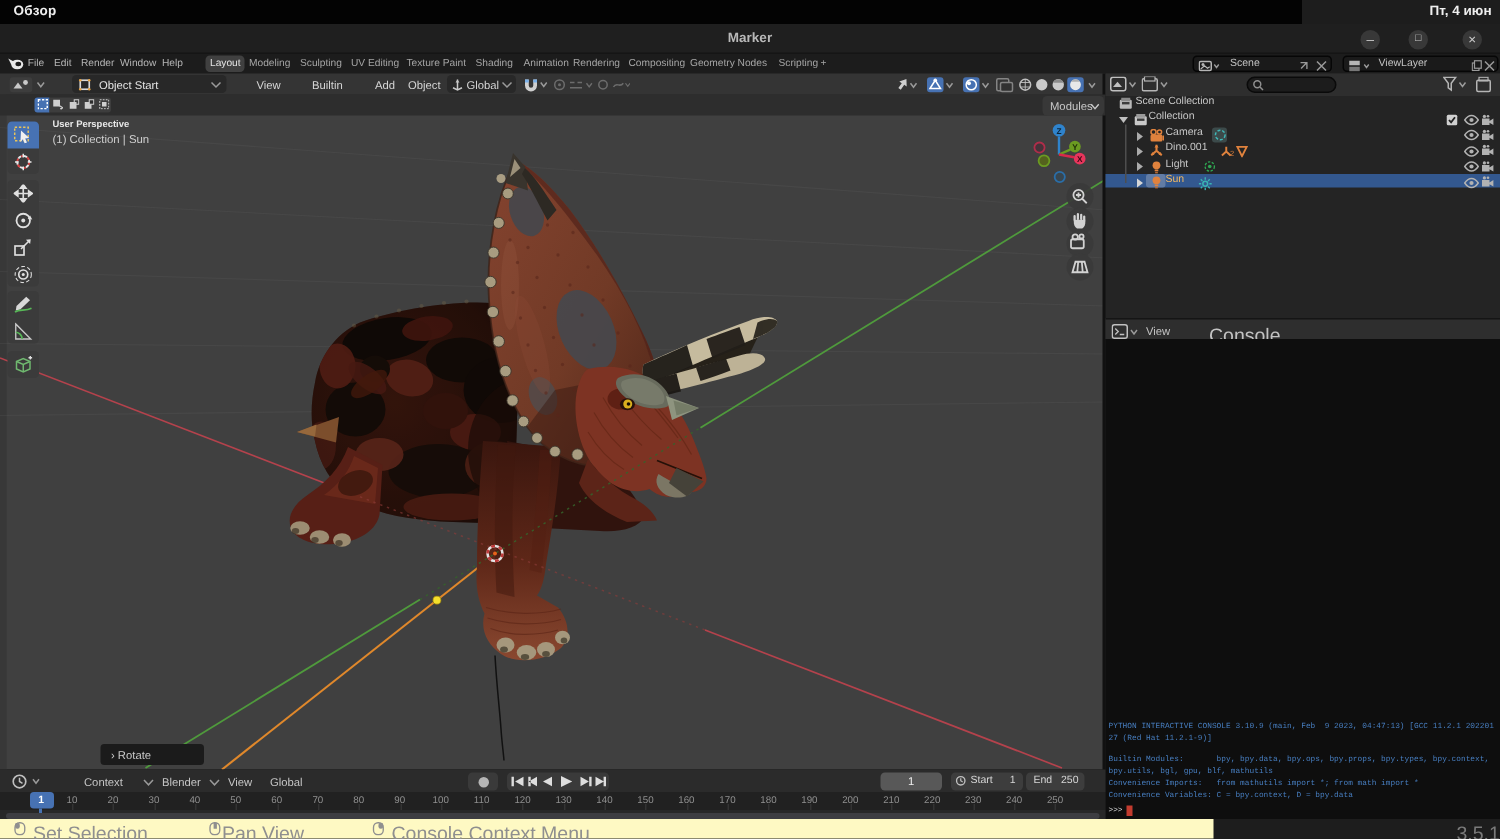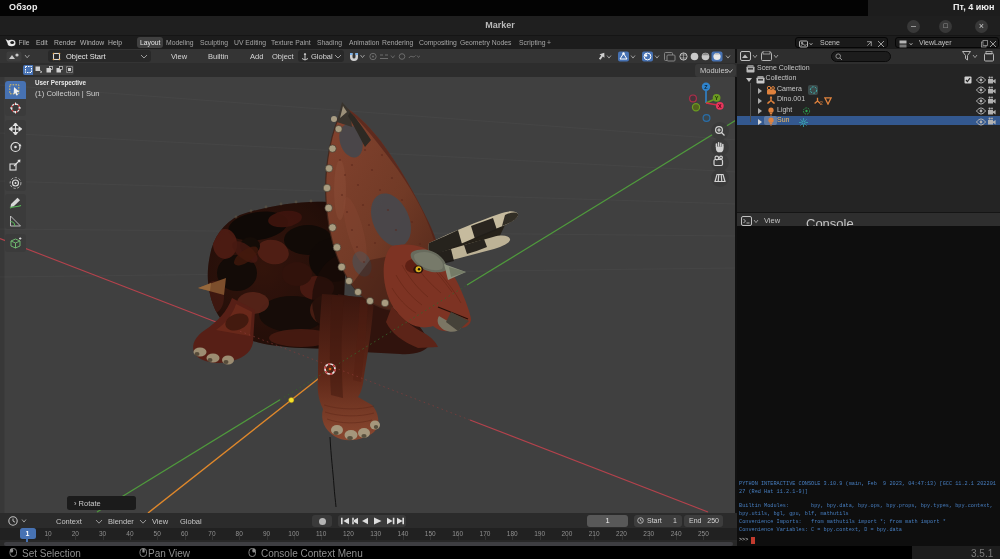--- a/index.html
+++ b/index.html
@@ -18,21 +18,21 @@
 #vhead{left:0;top:49px;width:737px;height:14px;background:#343434;color:#d6d6d6;font-size:7.5px}
 #vhead span{position:absolute;top:3px;white-space:nowrap}
 #tset{left:0;top:63px;width:737px;height:14px;background:#2d2d2d;z-index:3}
 #rside{left:737px;top:49px;width:263px;height:497px;background:#242424}
 #outhead{left:737px;top:49px;width:263px;height:15px;background:#2e2e2e}
 #conshead{left:737px;top:212px;width:263px;height:14px;background:#2e2e2e;border-top:1px solid #151515}
 #consbody{left:737px;top:226px;width:263px;height:320px;background:#0e0e0e}
 #tlhead{left:0;top:513px;width:737px;height:15px;background:#2b2b2b;color:#c6c6c6;font-size:7.5px}
 #tlruler{left:0;top:528px;width:737px;height:12px;background:#212121}
 #tlbelow{left:0;top:540px;width:737px;height:6px;background:#282828}
-#status{left:0;top:546px;width:912px;height:13px;background:#000000;color:#8f8f8f;font-size:10px}
+#status{left:0;top:546px;width:809px;height:13px;background:#fef9c3;color:#8f8f8f;font-size:13px}
 .rnum{position:absolute;top:2px;font-size:6.5px;color:#909090;transform:translateX(-50%)}
 .vsep{left:735px;top:49px;width:2px;height:497px;background:#111}
 .mono{font-family:"Liberation Mono",monospace}
 </style></head>
 <body>
 
 <div class="abs" id="gnome">
   <div class="abs ov">Обзор</div>
   <div class="abs dt">Пт, 4 июн</div>
 </div>

